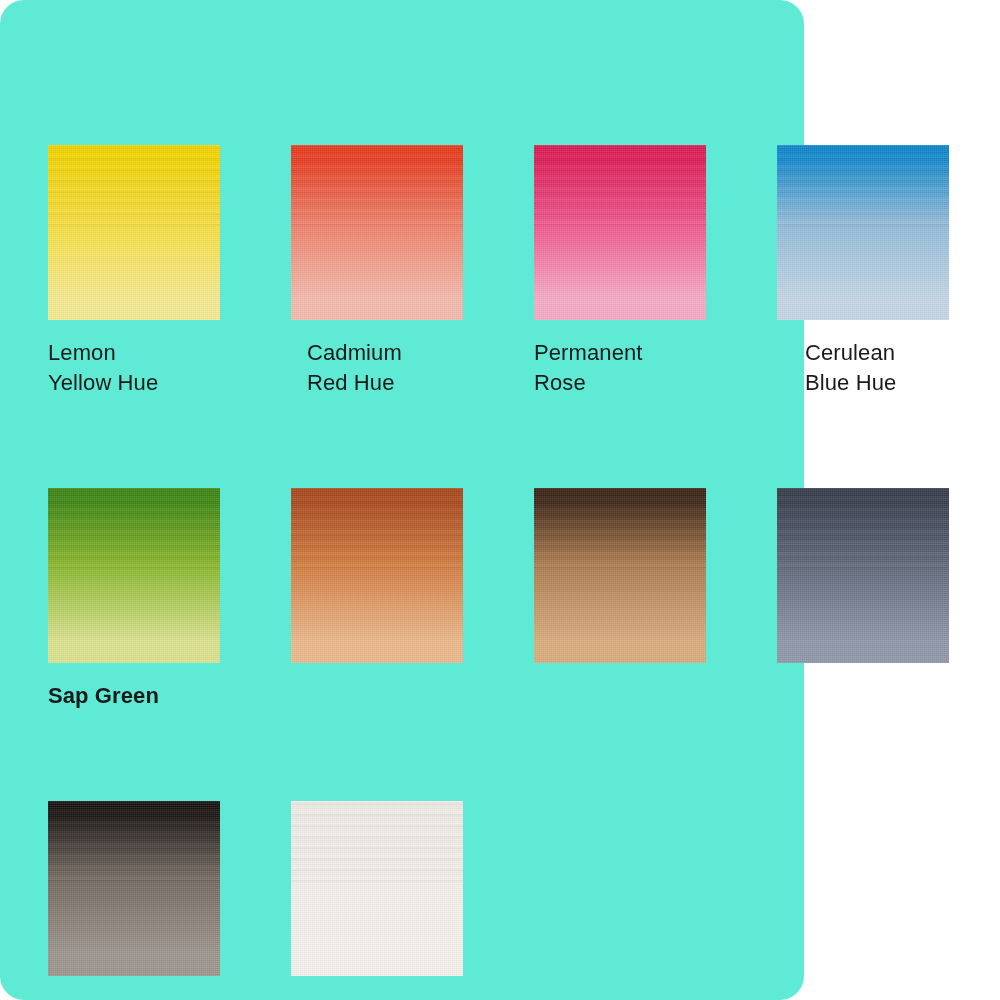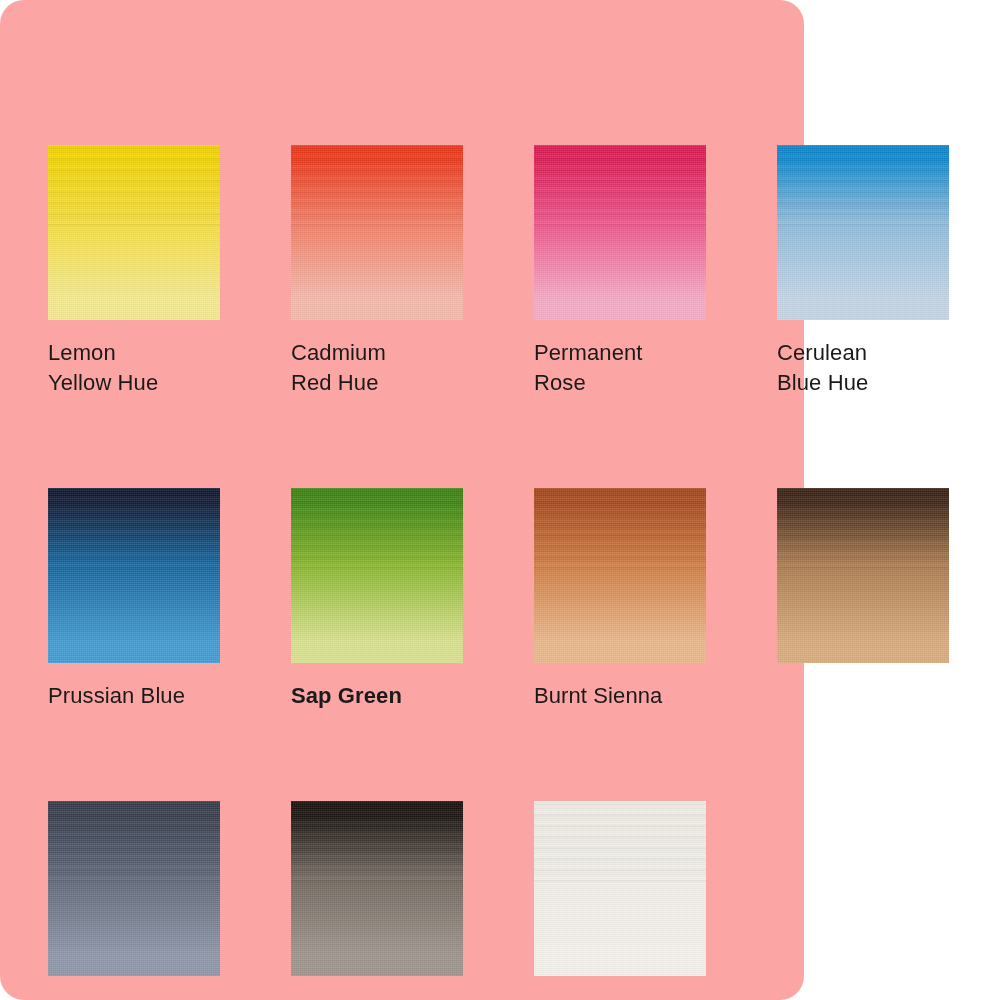--- a/index.html
+++ b/index.html
@@ -13,21 +13,21 @@
     height: 1000px;
     font-family: "Liberation Sans", "DejaVu Sans", sans-serif;
     -webkit-font-smoothing: antialiased;
     overflow: hidden;
   }
 
   .sheet {
     position: relative;
     width: 804px;
     height: 1000px;
-    background: #fca5a5;
+    background: #5eead4;
     box-sizing: border-box;
     border-radius: 24px;
   }
 
   .swatch-grid {
     position: absolute;
     left: 48px;
     top: 145px;
     width: 902px;
     display: grid;
@@ -123,70 +123,61 @@
       <div class="swatch-label" style="color: rgb(26, 26, 26);">Lemon
 Yellow Hue</div>
     </div>
 
     <div class="swatch-cell">
       <div class="swatch-chip">
         <div class="wash" style="background: linear-gradient(rgb(232, 57, 28) 0%, rgb(232, 57, 28) 7%, rgb(238, 122, 99) 42%, rgb(241, 185, 171) 88%, rgb(241, 185, 171) 100%);"></div>
         <div class="strokes"></div>
         <div class="weave"></div>
       </div>
-      <div class="swatch-label" style="color: rgb(26, 26, 26);">Cadmium
+      <div class="swatch-label" style="color: rgb(26, 26, 26); margin-left: 16px;">Cadmium
 Red Hue</div>
     </div>
 
     <div class="swatch-cell">
       <div class="swatch-chip">
         <div class="wash" style="background: linear-gradient(rgb(221, 25, 83) 0%, rgb(221, 25, 83) 7%, rgb(236, 79, 135) 42%, rgb(244, 169, 196) 88%, rgb(244, 169, 196) 100%);"></div>
         <div class="strokes"></div>
         <div class="weave"></div>
       </div>
       <div class="swatch-label" style="color: rgb(26, 26, 26);">Permanent
 Rose</div>
     </div>
 
 
     <div class="swatch-cell">
       <div class="swatch-chip">
         <div class="wash" style="background: linear-gradient(rgb(14, 134, 204) 0%, rgb(14, 134, 204) 7%, rgb(139, 184, 216) 42%, rgb(195, 212, 227) 88%, rgb(195, 212, 227) 100%);"></div>
         <div class="strokes"></div>
         <div class="weave"></div>
       </div>
-      <div class="swatch-label" style="color: rgb(26, 26, 26);">Cerulean
+      <div class="swatch-label" style="color: rgb(26, 26, 26); margin-left: 28px;">Cerulean
 Blue Hue</div>
     </div>
 
-    <div class="swatch-cell">
-      <div class="swatch-chip">
-        <div class="wash" style="background: linear-gradient(rgb(13, 22, 48) 0%, rgb(13, 22, 48) 7%, rgb(17, 98, 157) 42%, rgb(63, 154, 210) 88%, rgb(63, 154, 210) 100%);"></div>
-        <div class="strokes"></div>
-        <div class="weave"></div>
-      </div>
-      <div class="swatch-label" style="color: rgb(26, 26, 26);">Prussian Blue</div>
-    </div>
 
     <div class="swatch-cell">
       <div class="swatch-chip">
         <div class="wash" style="background: linear-gradient(rgb(59, 132, 16) 0%, rgb(59, 132, 16) 7%, rgb(132, 180, 39) 42%, rgb(216, 224, 141) 88%, rgb(216, 224, 141) 100%);"></div>
         <div class="strokes"></div>
         <div class="weave"></div>
       </div>
       <div class="swatch-label" style="color: rgb(26, 26, 26); font-weight: bold;">Sap Green</div>
     </div>
 
     <div class="swatch-cell">
       <div class="swatch-chip">
         <div class="wash" style="background: linear-gradient(rgb(169, 70, 26) 0%, rgb(169, 70, 26) 7%, rgb(208, 121, 60) 42%, rgb(233, 182, 137) 88%, rgb(233, 182, 137) 100%);"></div>
         <div class="strokes"></div>
         <div class="weave"></div>
       </div>
-      <div class="swatch-label" style="color: rgb(26, 26, 26);">Burnt Sienna</div>
     </div>
 
     <div class="swatch-cell">
       <div class="swatch-chip">
         <div class="wash" style="background: linear-gradient(rgb(58, 33, 19) 0%, rgb(58, 33, 19) 7%, rgb(169, 120, 75) 42%, rgb(216, 170, 124) 88%, rgb(216, 170, 124) 100%);"></div>
         <div class="strokes"></div>
         <div class="weave"></div>
       </div>
 
     </div>

